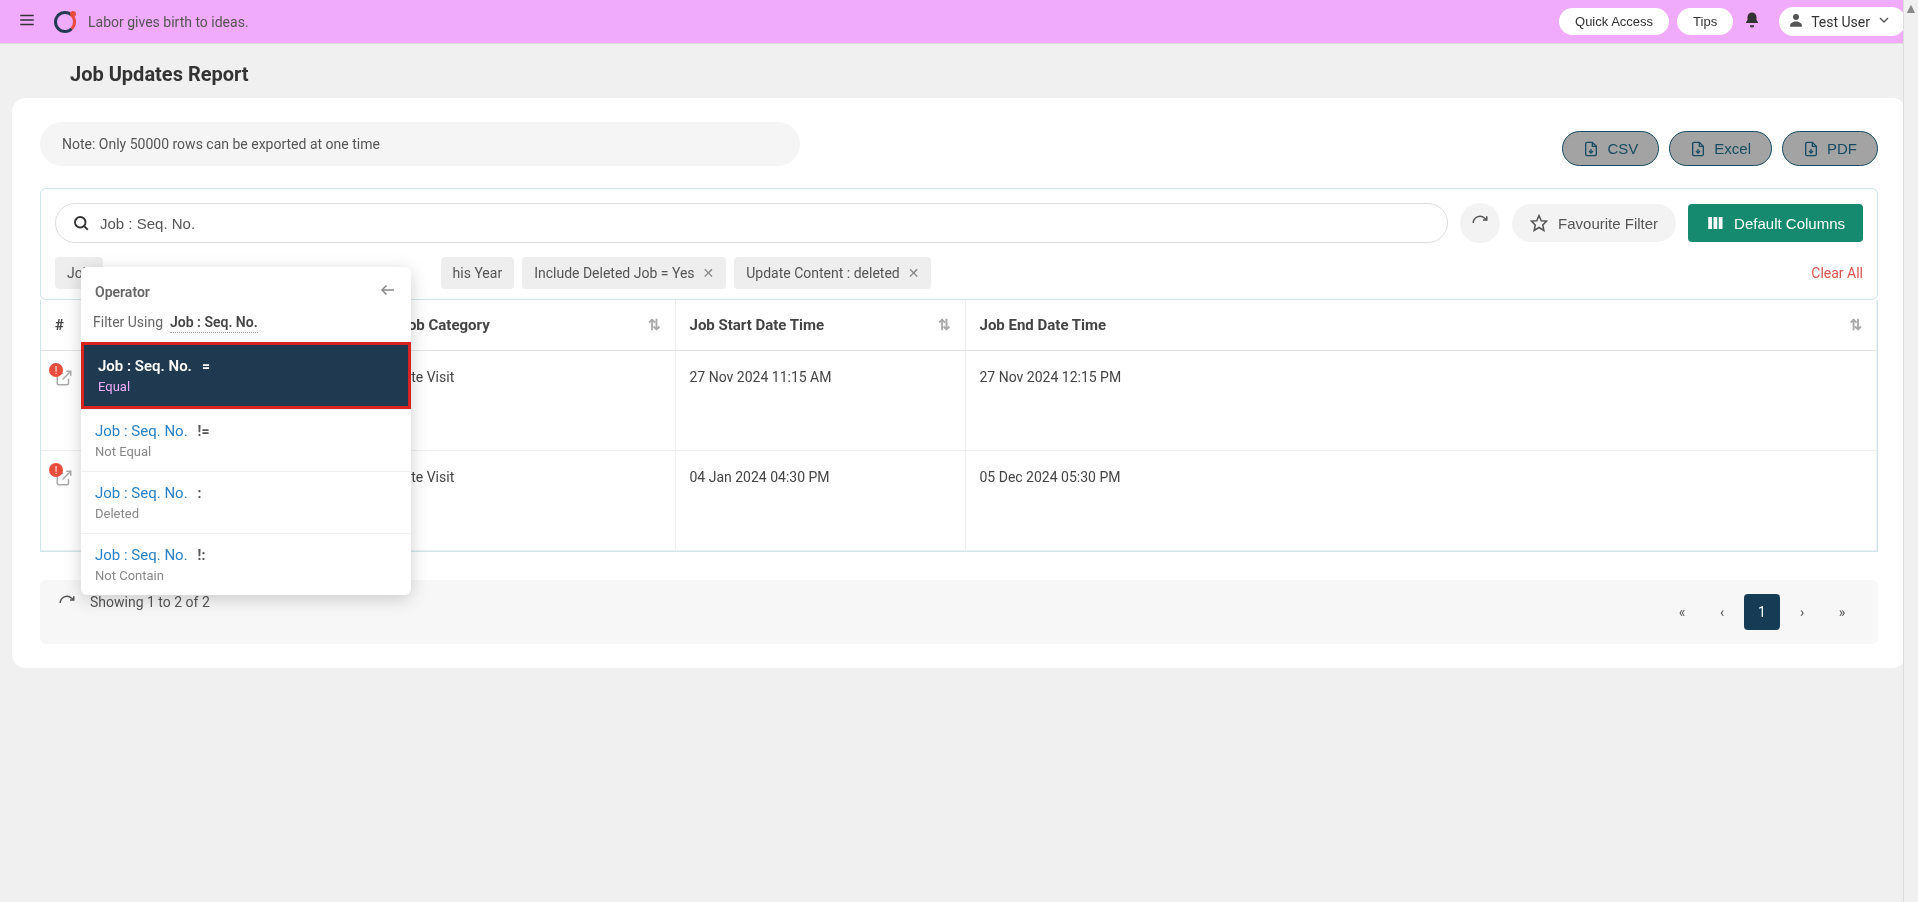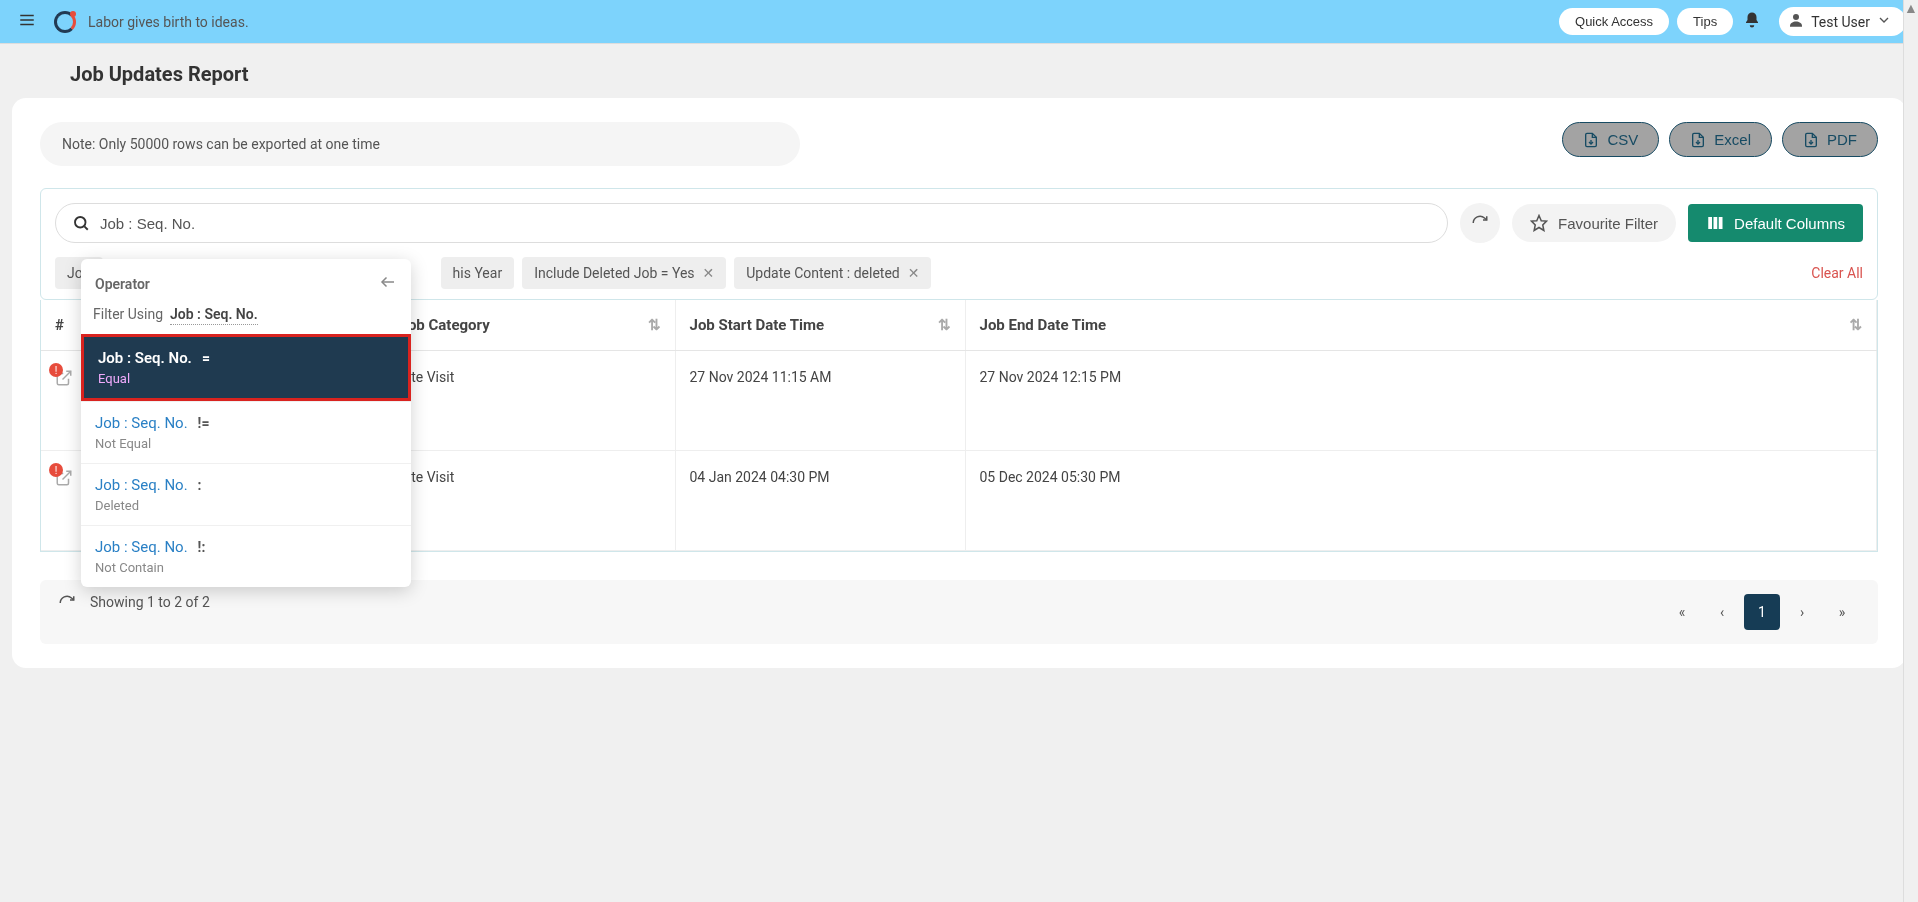--- a/index.html
+++ b/index.html
@@ -6,21 +6,21 @@
     body {
       font-family: -apple-system, BlinkMacSystemFont, "Segoe UI", Roboto, sans-serif;
       background: #f0f0f0;
       color: #333;
       font-size: 14px;
     }
     .topbar {
       display: flex;
       align-items: center;
       height: 44px;
-      background: #7dd3fc;
+      background: #f0abfc;
       border-bottom: 1px solid #ddd;
       padding: 0 12px;
     }
     .menu-icon { cursor: pointer; padding: 6px; color: #333; }
     .logo-wrap { display: flex; align-items: center; margin: 0 12px; }
     .logo {
       width: 22px; height: 22px;
       border: 3px solid #223a53;
       border-right-color: #e74c3c;
       border-radius: 50%;
@@ -66,21 +66,21 @@
       color: #333;
       margin-left: 48px;
     }
     .card {
       background: #fff;
       border-radius: 14px;
       margin: 0 12px 12px;
       padding: 24px 28px;
     }
     .note-row {
-      display:flex;align-items:flex-start;
+      display:flex;align-items:flex-end;
     }
     .note-pill {
       background:#f5f5f5;
       border-radius: 28px;
       padding: 14px 22px;
       color:#555;
       flex:0 0 auto;
       width:760px;
       max-width:60%;
     }
@@ -141,21 +141,21 @@
       flex-wrap:wrap;
     }
     .chip{
       display:inline-flex;align-items:center;gap:8px;
       background:#eee;border-radius:4px;padding:8px 12px;color:#555;
     }
     .chip .x{color:#888;cursor:pointer;}
     .clear-all{margin-left:auto;color:#d9534f;cursor:pointer;font-size:14px;}
     .dropdown-panel{
       position:absolute;
-      top:70px;left:40px;
+      top:78px;left:40px;
       width:330px;
       background:#fff;
       border-radius:6px;
       box-shadow:0 4px 18px rgba(0,0,0,0.18);
       z-index:100;
       overflow:hidden;
     }
     .dd-header{
       display:flex;align-items:center;justify-content:space-between;
       padding:14px 14px 8px;

